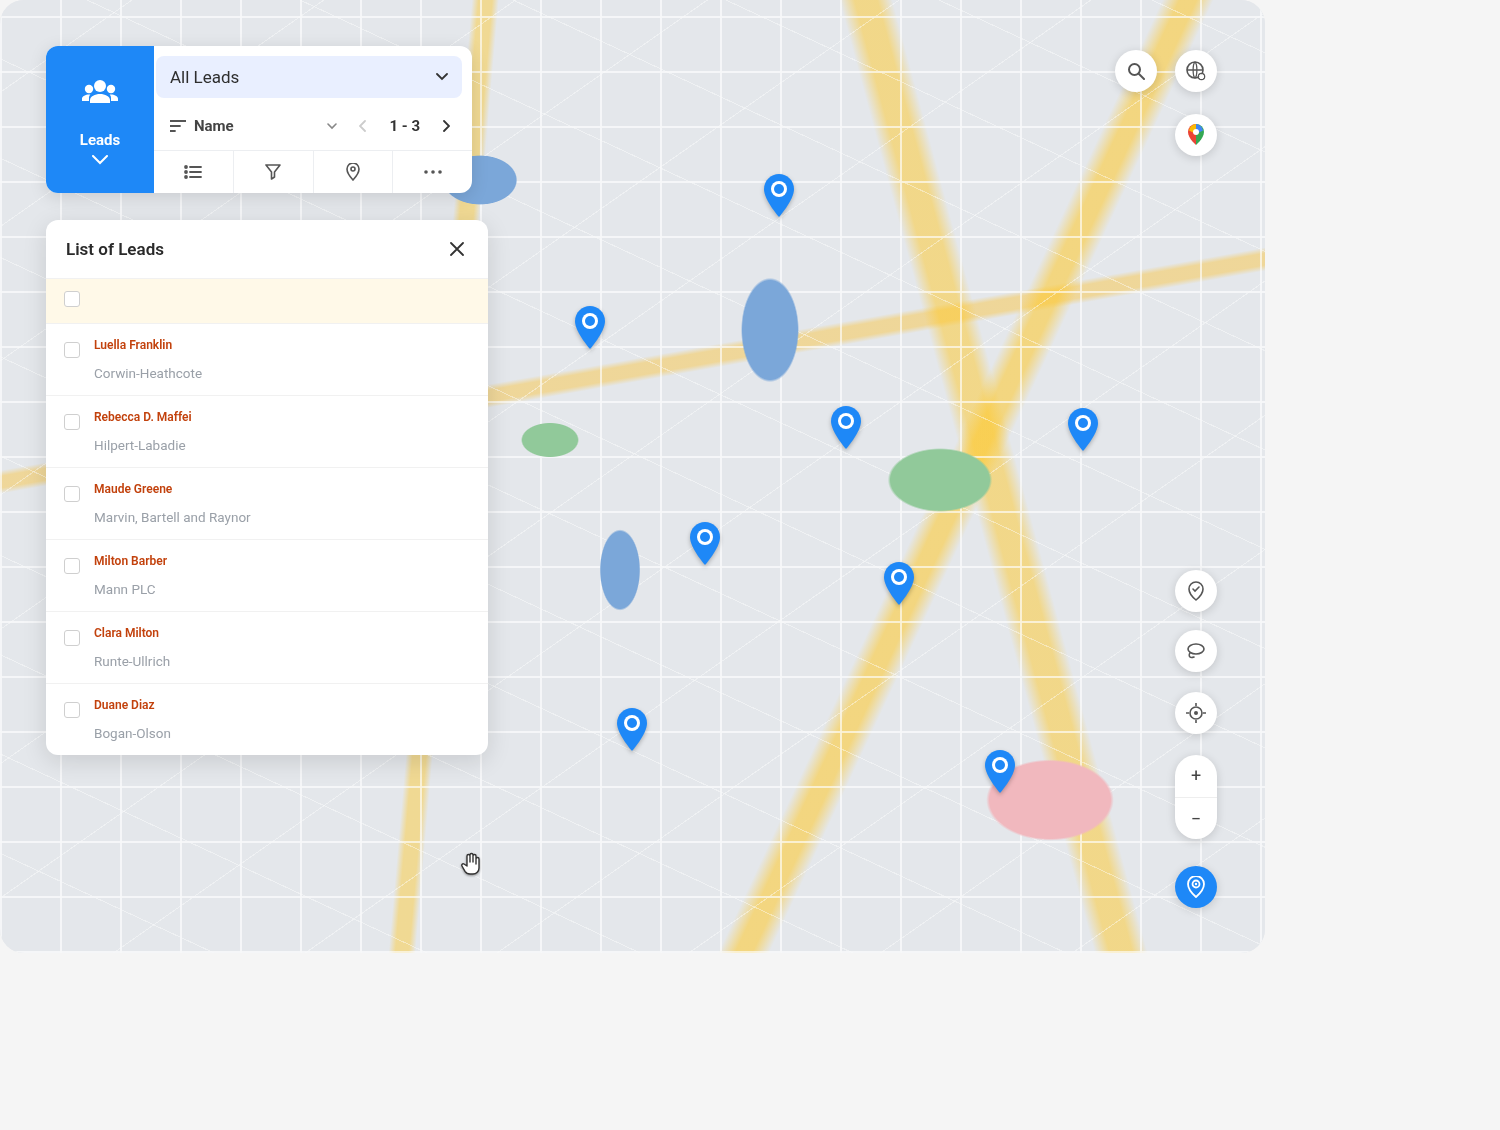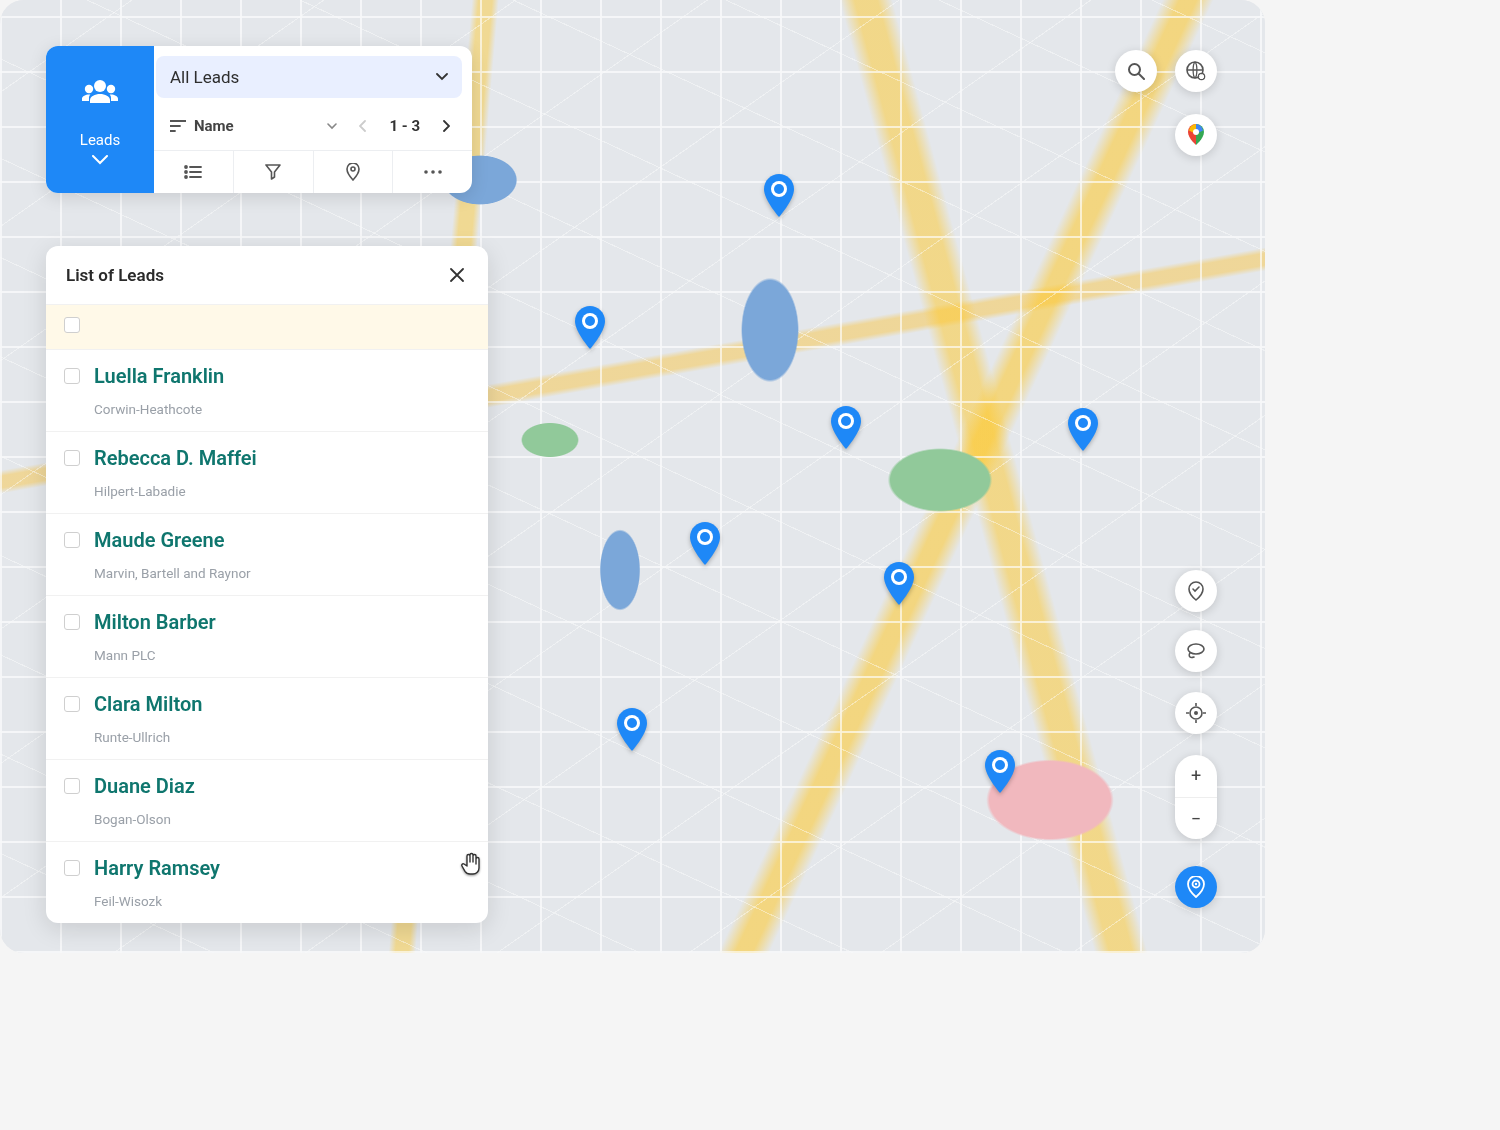--- a/index.html
+++ b/index.html
@@ -68,21 +68,21 @@
 }
 .leads-tab {
   width: 108px;
   background: #1e88f7;
   border-radius: 12px 0 0 12px;
   color: #fff;
   display: flex; flex-direction: column; align-items: center; justify-content: center;
   padding: 18px 0 14px;
 }
 .leads-tab .icon { font-size: 34px; line-height: 1; }
-.leads-tab .lbl { margin-top: 24px; font-size: 15px; font-weight: 400; }
+.leads-tab .lbl { margin-top: 24px; font-size: 15px; font-weight: 700; }
 .leads-tab .chev { margin-top: 6px; }
 
 .leads-controls {
   width: 318px;
   display: flex; flex-direction: column;
   border-radius: 0 12px 12px 0;
 }
 .row1 {
   padding: 10px 10px 6px 2px;
 }
@@ -121,21 +121,21 @@
   flex: 1; height: 42px;
   display:flex;align-items:center;justify-content:center;
   border-right: 1px solid #eceef1;
   cursor: pointer; color: #555;
 }
 .tool-btn:last-child { border-right: none; }
 
 
 .list-panel {
   position: absolute;
-  top: 246px; left: 46px;
+  top: 220px; left: 46px;
   width: 442px;
   background: #fff;
   border-radius: 12px;
   box-shadow: 0 6px 24px rgba(0,0,0,0.12);
   overflow: hidden;
 }
 .list-header {
   display:flex; align-items:center; justify-content:space-between;
   padding: 18px 20px;
   font-size: 17px; font-weight: 600; color: #2a2a2a;
@@ -151,21 +151,21 @@
   width: 16px; height: 16px; border: 1.5px solid #cfcfcf; border-radius: 3px; background:#fff; display:inline-block; cursor:pointer;
 }
 .lead-row {
   display:flex; align-items:flex-start; gap: 14px;
   padding: 14px 18px;
   border-bottom: 1px solid #f1f1f1;
   cursor: pointer;
 }
 .lead-row:last-child { border-bottom: none; }
 .lead-row .chk { margin-top: 4px; flex-shrink:0; }
-.lead-row .name { font-size: 20px; font-weight: 600; color: #0f766e; }
+.lead-row .name { font-size: 12px; font-weight: 600; color: #c2410c; }
 .lead-row .company { font-size: 13.5px; color: #9aa0a8; margin-top: 13px; }
 
 
 .circle-btn {
   position: absolute;
   width: 42px; height: 42px; border-radius: 50%;
   background: #fff; box-shadow: 0 2px 10px rgba(0,0,0,0.15);
   display:flex;align-items:center;justify-content:center;
   cursor:pointer; color:#444;
 }
@@ -411,27 +411,20 @@
             <div class="company">Runte-Ullrich</div>
           </div>
         </div>
         <div class="lead-row">
           <span class="chk"></span>
           <div>
             <div class="name">Duane Diaz</div>
             <div class="company">Bogan-Olson</div>
           </div>
         </div>
-        <div class="lead-row">
-          <span class="chk"></span>
-          <div>
-            <div class="name">Harry Ramsey</div>
-            <div class="company">Feil-Wisozk</div>
-          </div>
-        </div>
       </div>
   </div>
 
   <div class="circle-btn" style="right:108px; top:50px;">
     <span>
       <svg width="18" height="18" viewBox="0 0 18 18">
           <circle cx="7.5" cy="7.5" r="5.5" stroke="#555" stroke-width="2" fill="none"></circle>
           <path d="M12 12l5 5" stroke="#555" stroke-width="2" stroke-linecap="round"></path>
         </svg>
     </span>

